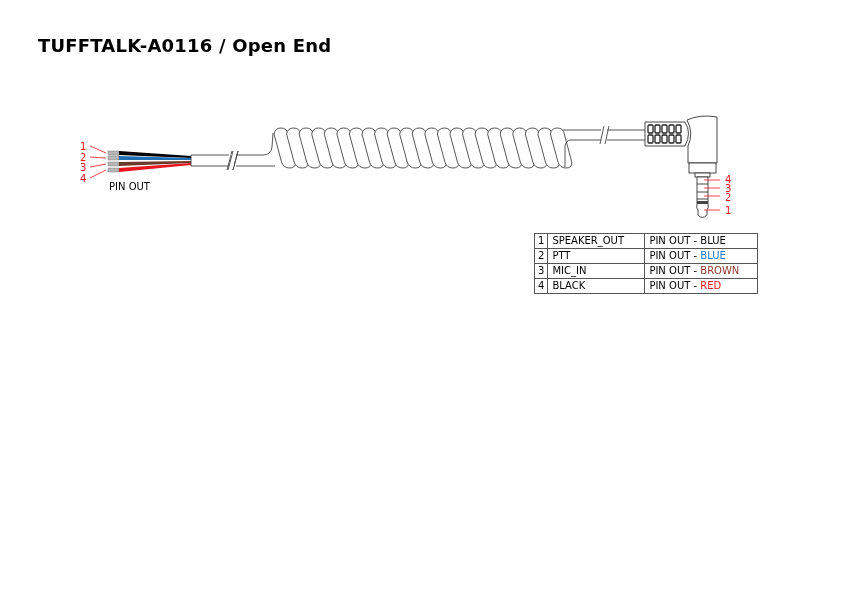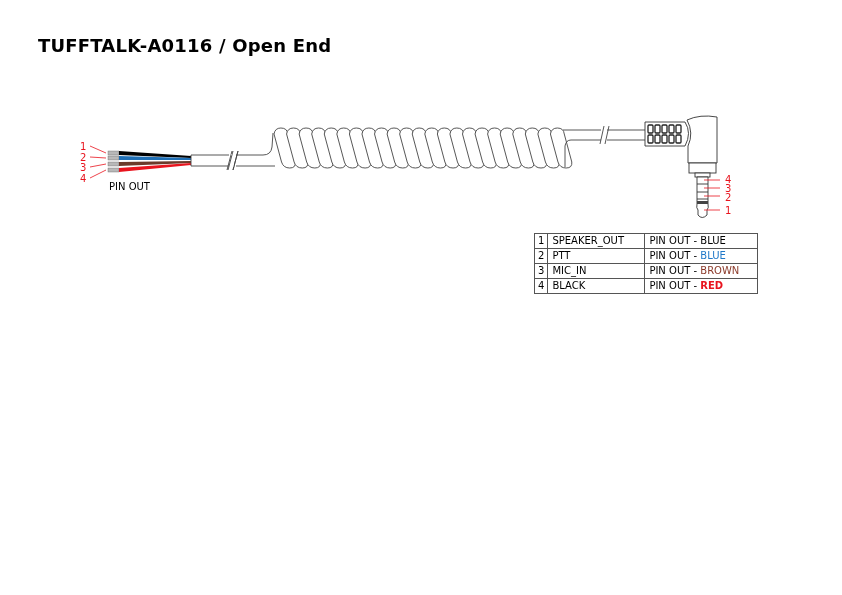--- a/index.html
+++ b/index.html
@@ -141,16 +141,16 @@
         <td class="desc"><span>PIN OUT - </span><span class="cname" style="color: rgb(31, 120, 200);">BLUE</span></td>
       </tr>
       <tr>
         <td class="num">3</td>
         <td class="sig">MIC_IN</td>
         <td class="desc"><span>PIN OUT - </span><span class="cname" style="color: rgb(139, 58, 42);">BROWN</span></td>
       </tr>
       <tr>
         <td class="num">4</td>
         <td class="sig">BLACK</td>
-        <td class="desc"><span>PIN OUT - </span><span class="cname" style="color: rgb(232, 20, 30); font-weight: bold;">RED</span></td>
+        <td class="desc"><span>PIN OUT - </span><span class="cname" style="color: rgb(232, 20, 30);">RED</span></td>
       </tr>
     </tbody>
 </table>
 
 </body></html>

